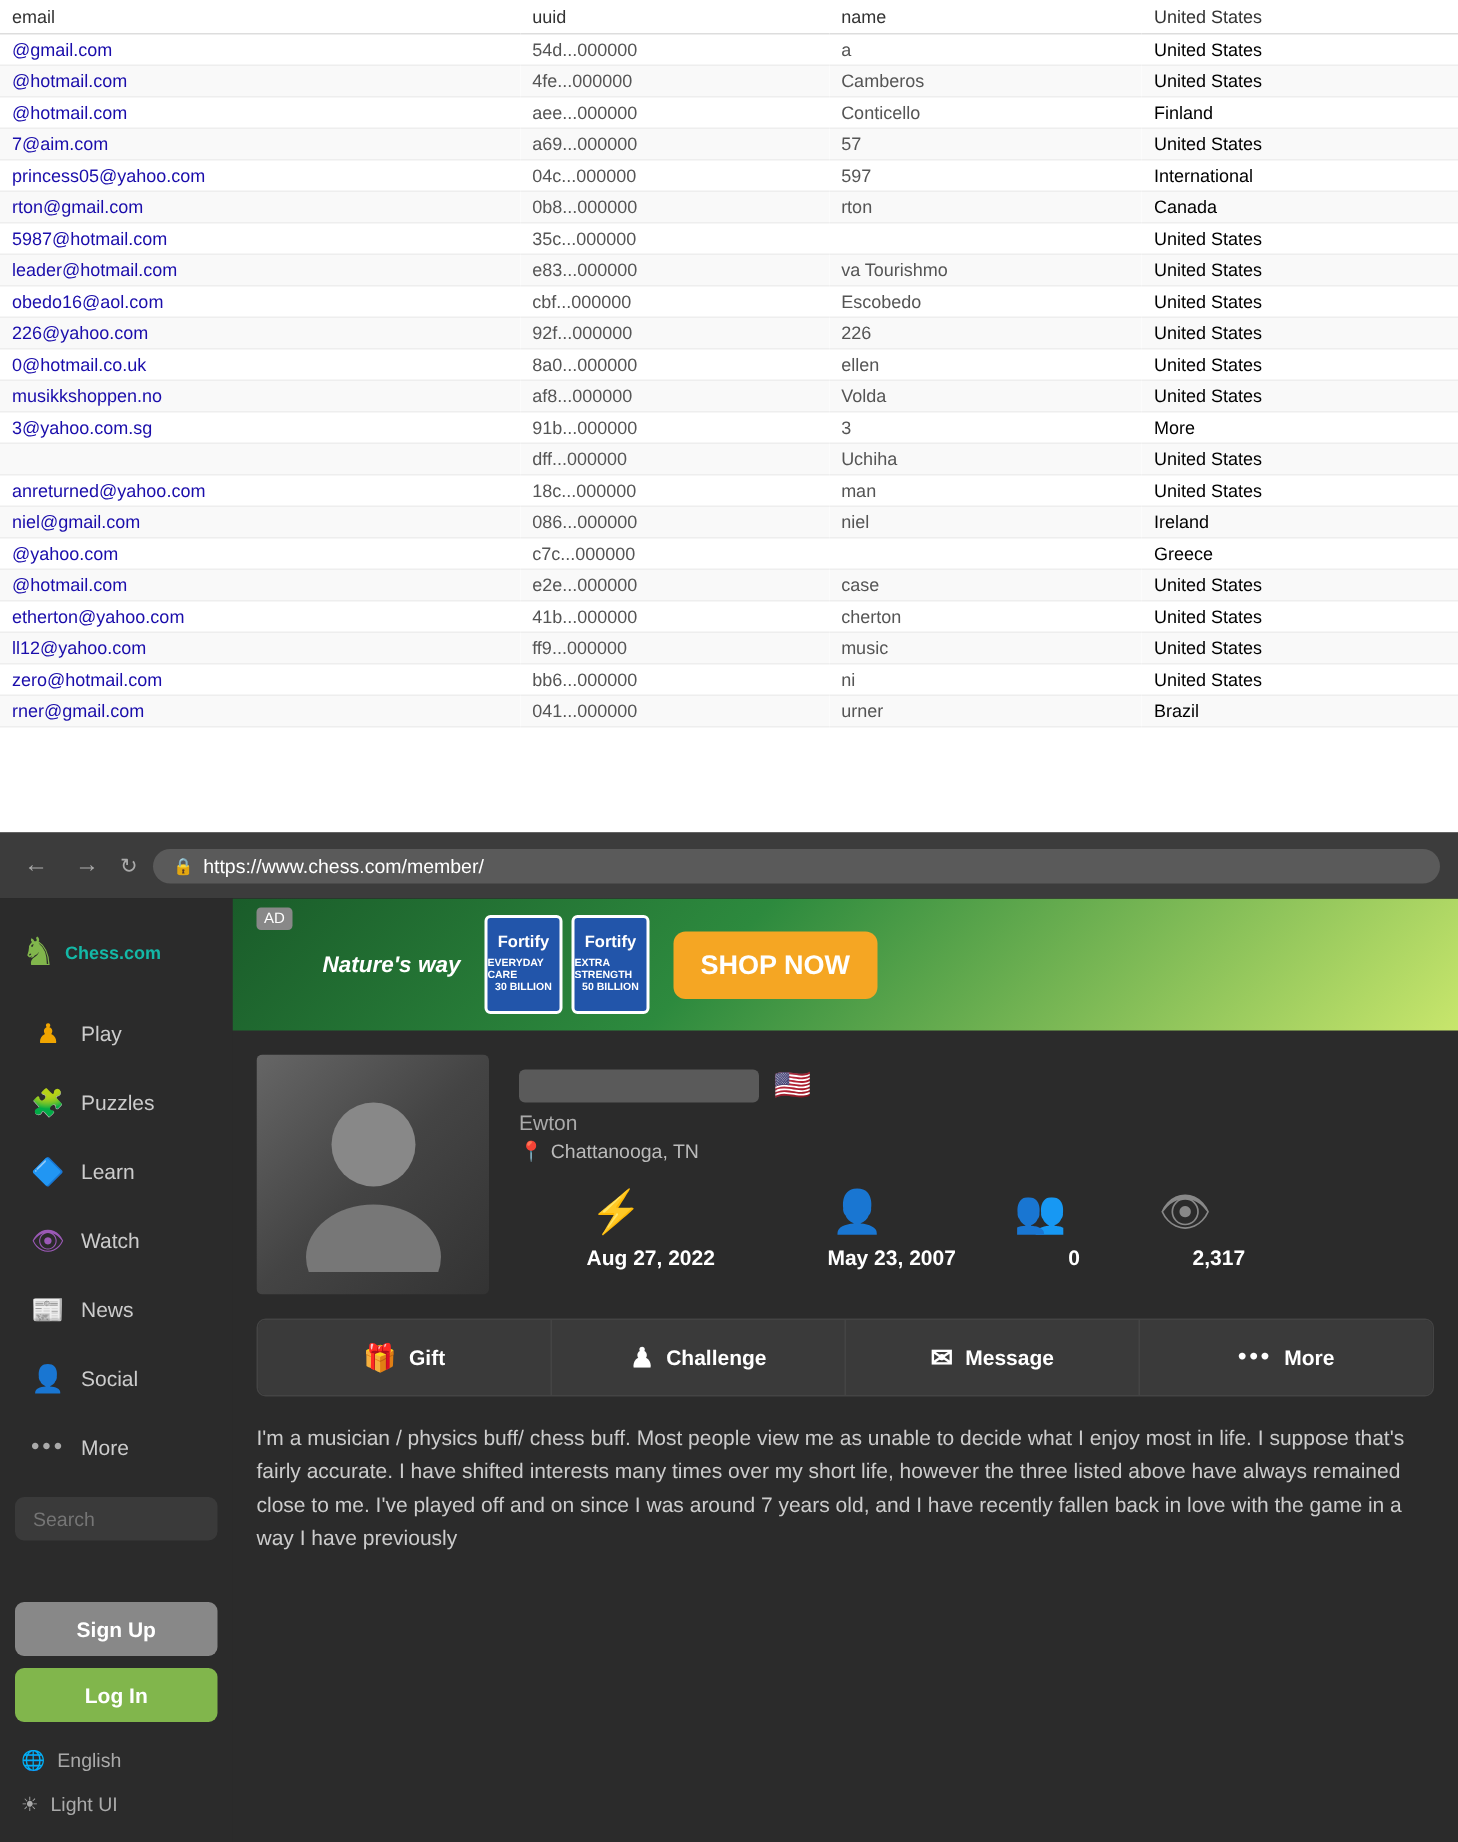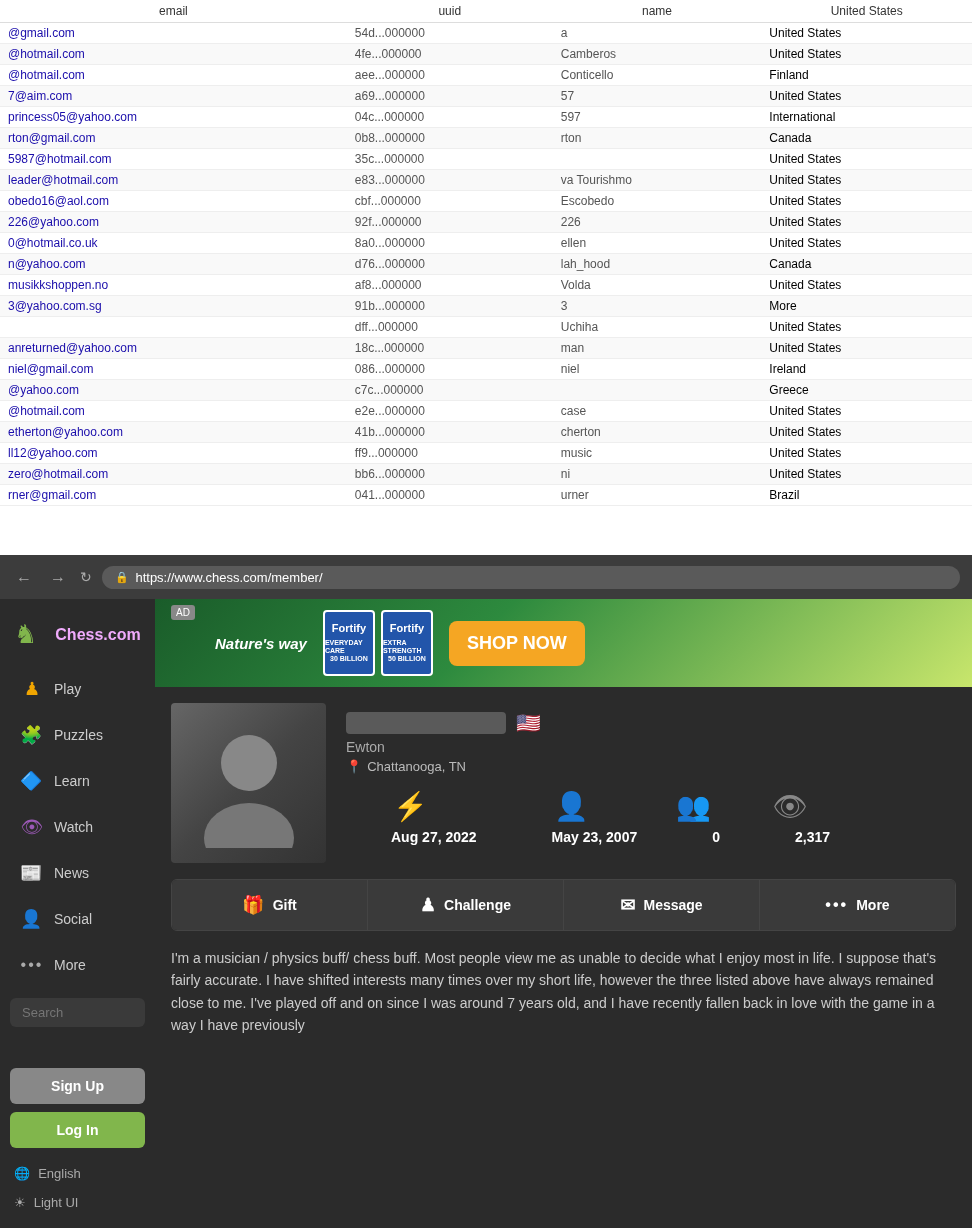--- a/index.html
+++ b/index.html
@@ -11,21 +11,21 @@
       color: #000;
       font-size: 12px;
       overflow: hidden;
       height: 555px;
     }
     .data-table {
       width: 100%;
       border-collapse: collapse;
     }
     .data-table th {
-      text-align: center;
+      text-align: left;
       padding: 4px 8px;
       border-bottom: 1px solid #ddd;
       font-weight: normal;
       color: #333;
       background: #fff;
     }
     .data-table td {
       padding: 3px 8px;
       border-bottom: 1px solid #eee;
       white-space: nowrap;
@@ -441,26 +441,20 @@
       <td class="name-col">226</td>
       <td class="country-col">United States</td>
     </tr>
         <tr>
       <td class="email-col">0@hotmail.co.uk</td>
       <td class="uuid-col">8a0...000000</td>
       <td class="name-col">ellen</td>
       <td class="country-col">United States</td>
     </tr>
         <tr>
-      <td class="email-col">n@yahoo.com</td>
-      <td class="uuid-col">d76...000000</td>
-      <td class="name-col">lah_hood</td>
-      <td class="country-col">Canada</td>
-    </tr>
-        <tr>
       <td class="email-col">musikkshoppen.no</td>
       <td class="uuid-col">af8...000000</td>
       <td class="name-col">Volda</td>
       <td class="country-col">United States</td>
     </tr>
         <tr>
       <td class="email-col">3@yahoo.com.sg</td>
       <td class="uuid-col">91b...000000</td>
       <td class="name-col">3</td>
       <td class="country-col">More</td>
@@ -532,21 +526,21 @@
     <span>https://www.chess.com/member/</span>
   </div>
 </div>
 
 <div class="chess-page">
 
   <div class="sidebar">
     <div class="logo-area">
       <span style="font-size:26px; color:#81b64c;">♞</span>
       <span>
-        <span style="color:#f0abfc; font-weight:bold; font-size:16px;margin-left:12px;">Chess.com</span>
+        <span style="color:#14b8a6; font-weight:bold; font-size:12px;">Chess.com</span>
       </span>
     </div>
 
     <div class="nav-item">
       <span class="nav-icon play">♟</span>
       <span>Play</span>
     </div>
     <div class="nav-item">
       <span class="nav-icon puzzles">🧩</span>
       <span>Puzzles</span>

